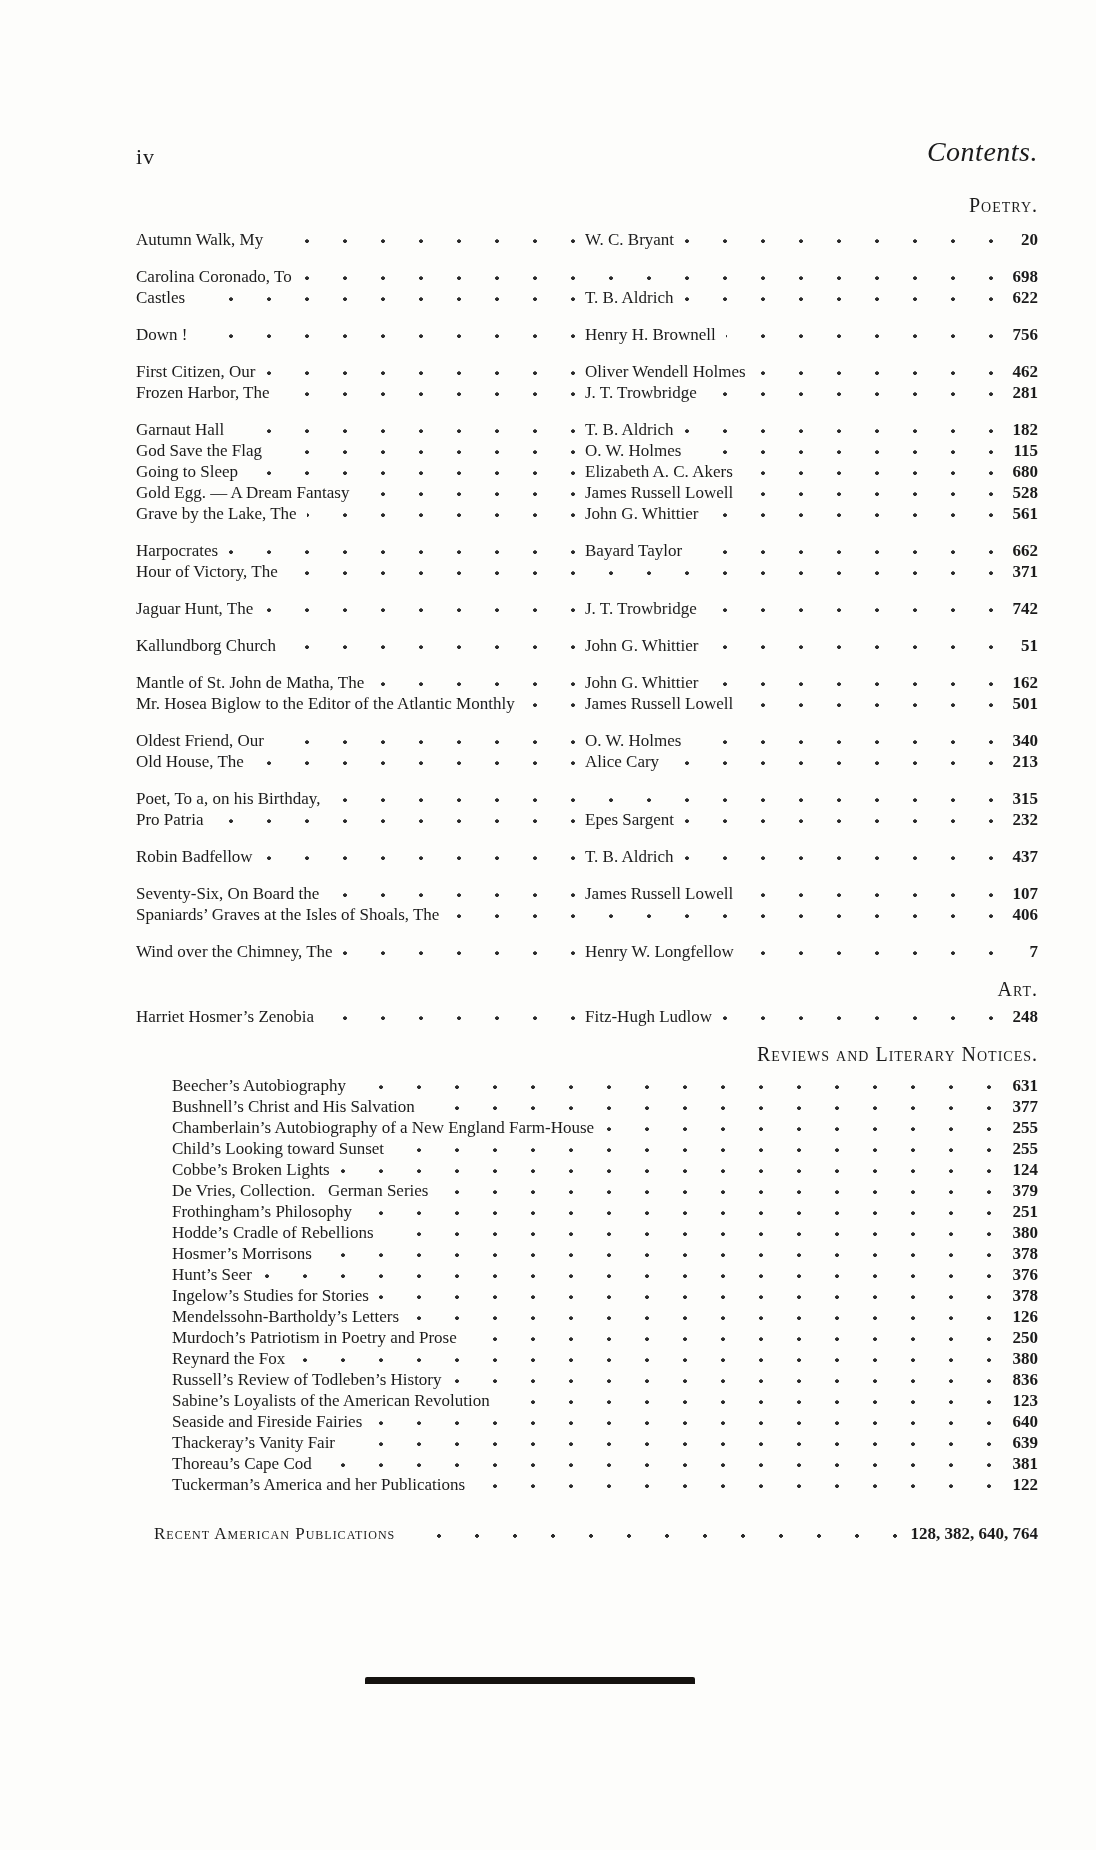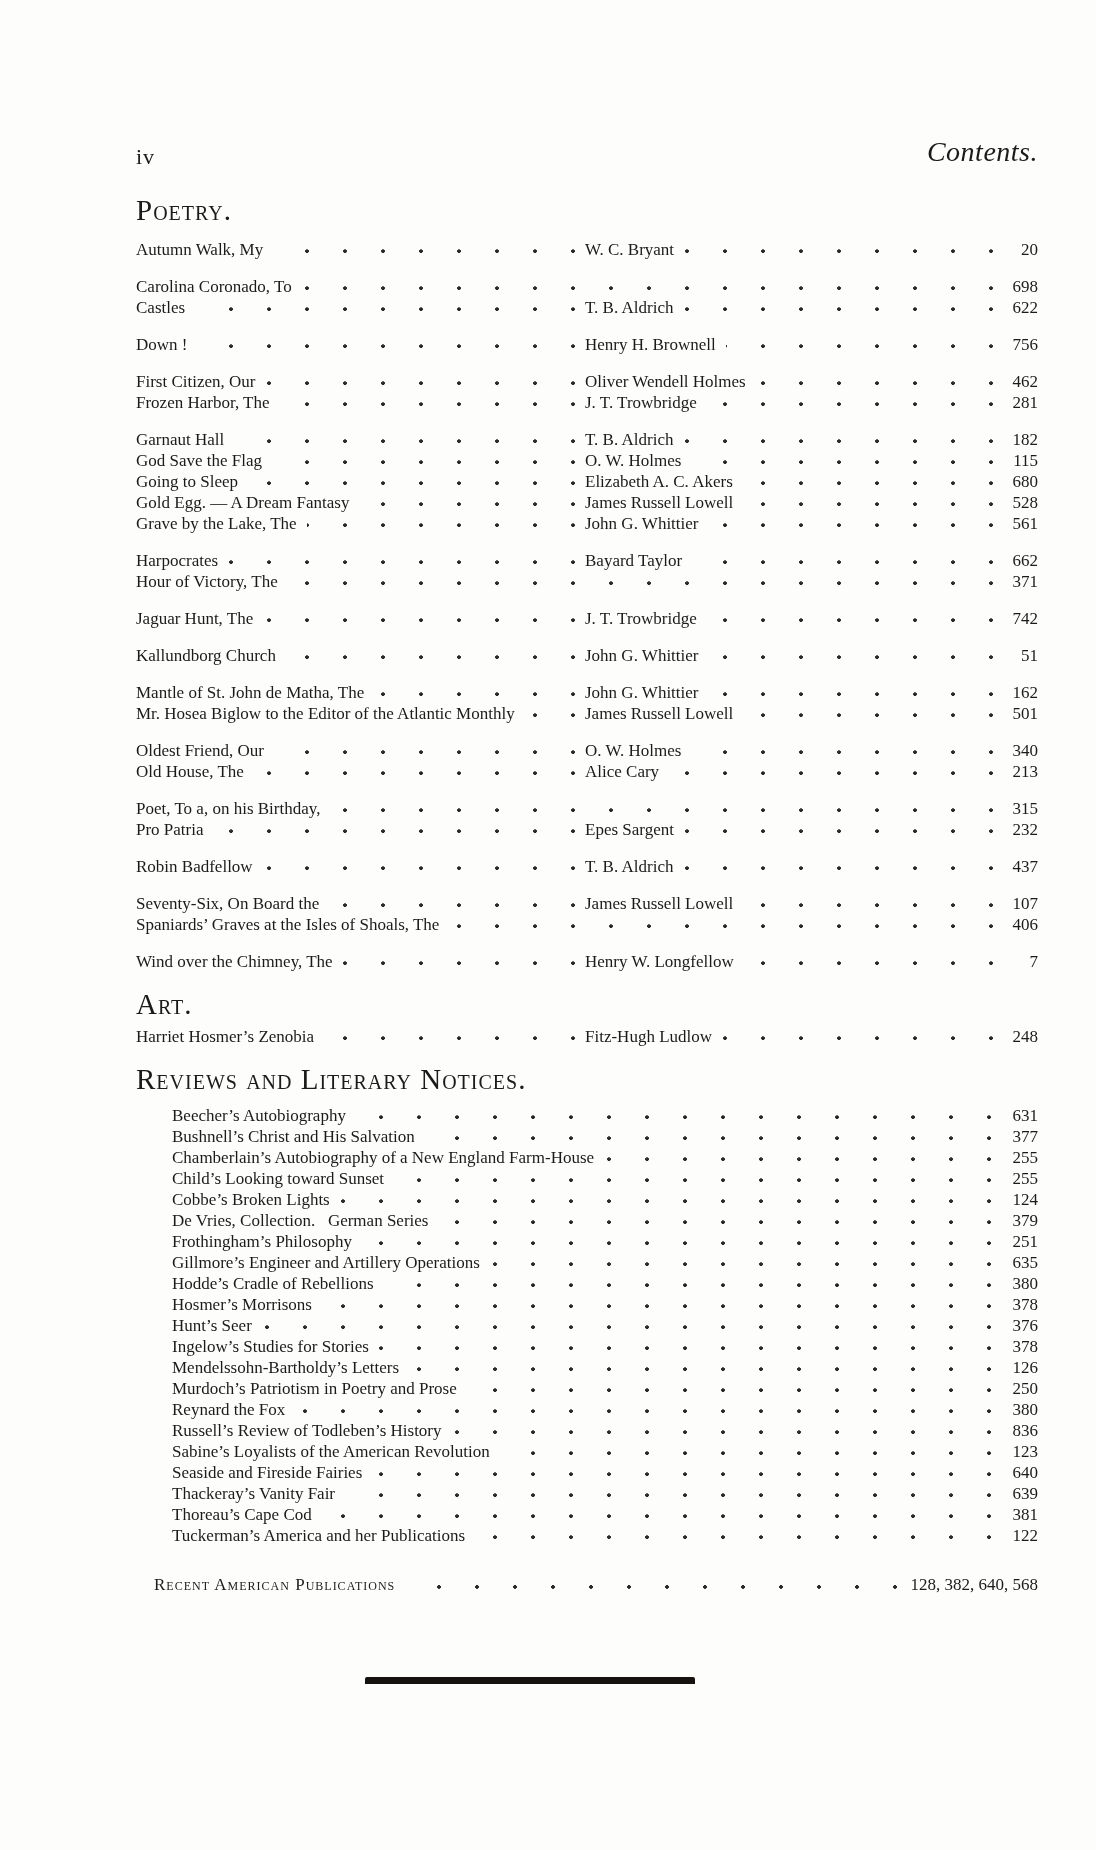--- a/index.html
+++ b/index.html
@@ -19,23 +19,23 @@
     font-family:"Liberation Serif","DejaVu Serif",serif;
     overflow:hidden;
   }
   .header{position:relative;height:42px;}
   .folio{position:absolute;left:0;top:8px;font-size:22px;letter-spacing:1px;}
   .doc-title{
     margin:0;text-align:right;font-style:italic;font-weight:normal;
     font-size:28px;letter-spacing:0.5px;
   }
   h2.section{
-    margin:0;text-align:left;font-weight:normal;
+    margin:0;text-align:right;font-weight:normal;
     font-variant:small-caps;letter-spacing:1px;
-    font-size:29px;color:var(--ink);
+    font-size:20px;color:var(--ink);
   }
   #poetry-heading{margin:16px 0 12px 0;}
   #art-heading{margin:13px 0 5px 0;}
   #reviews-heading{margin:16px 0 9px 0;}
 
   .row{
     display:grid;
     align-items:baseline;
     height:21px;
     line-height:21px;
@@ -51,21 +51,21 @@
     justify-self:start;background:var(--paper);
     padding-right:10px;white-space:nowrap;
   }
   .row .a{
     justify-self:start;background:var(--paper);
     padding:0 10px;white-space:nowrap;
   }
   .row .a.empty{background:transparent;padding:0;}
   .row .p{
     justify-self:end;background:var(--paper);
-    padding-left:10px;white-space:nowrap;
+    padding-left:10px;white-space:nowrap;font-weight:bold;
   }
   .group{margin-bottom:16px;}
   #poetry-list{margin-top:0;}
   #reviews-list{margin-left:36px;}
 
   .row.recent{
     grid-template-columns:max-content 1fr max-content;
     margin:27px 0 0 18px;
     height:24px;line-height:24px;
   }
@@ -276,24 +276,20 @@
       </div>
       <div class="row plain">
         <span class="t">De Vries, Collection.  German Series</span>
         <span class="p">379</span>
       </div>
       <div class="row plain">
         <span class="t">Frothingham’s Philosophy</span>
         <span class="p">251</span>
       </div>
       <div class="row plain">
-        <span class="t">Gillmore’s Engineer and Artillery Operations</span>
-        <span class="p">635</span>
-      </div>
-      <div class="row plain">
         <span class="t">Hodde’s Cradle of Rebellions</span>
         <span class="p">380</span>
       </div>
       <div class="row plain">
         <span class="t">Hosmer’s Morrisons</span>
         <span class="p">378</span>
       </div>
       <div class="row plain">
         <span class="t">Hunt’s Seer</span>
         <span class="p">376</span>
@@ -336,17 +332,17 @@
       </div>
       <div class="row plain">
         <span class="t">Tuckerman’s America and her Publications</span>
         <span class="p">122</span>
       </div>
     </div>
 
   <div class="row recent">
     <span class="t sc">Recent American Publications</span>
     <span class="mid"></span>
-    <span class="p">128, 382, 640, 568</span>
+    <span class="p">128, 382, 640, 764</span>
   </div>
 
   <div class="scan-edge"></div>
 </div>
 
 </body></html>

